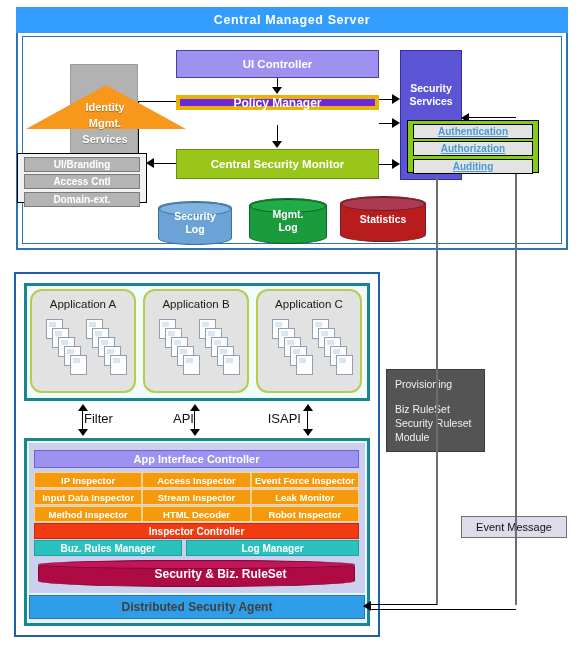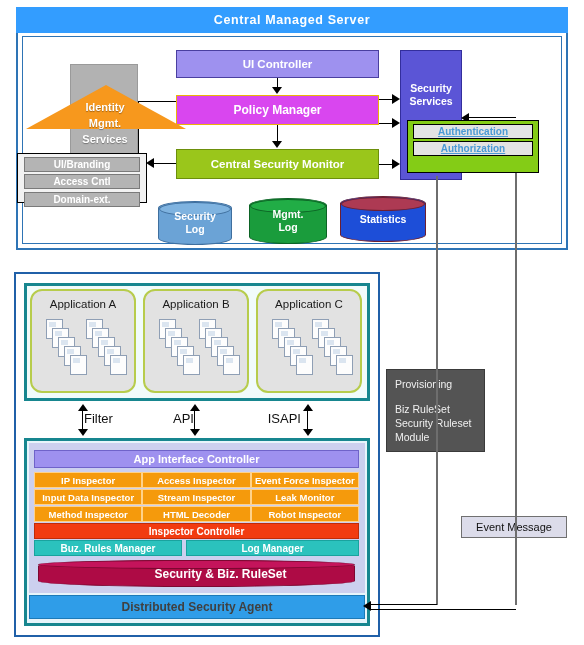--- a/index.html
+++ b/index.html
@@ -25,40 +25,40 @@
              line-height:16px;flex-direction:column;text-shadow:0 1px 1px rgba(0,0,0,.35);z-index:4;}
   #idm-tri{left:26px;top:85px;width:0;height:0;border-left:80px solid transparent;
            border-right:80px solid transparent;border-bottom:44px solid #f7981d;z-index:3;}
 
   #idm-sub{left:17px;top:153px;width:130px;height:50px;background:#f2f2f2;border:1.5px solid #000;z-index:5;}
   .idm-item{width:114px;height:13px;background:#b4b4b4;border:1px solid #7a7a7a;color:#fff;
             font-size:10px;font-weight:bold;margin:2.5px auto 0;}
 
   #ui-controller{left:176px;top:50px;width:203px;height:28px;background:#9e91ef;border:1px solid #4a3fa0;
                  color:#fff;font-size:11.5px;font-weight:bold;}
-  #policy-manager{left:176px;top:95px;width:203px;height:30px;background:#d946ef;border:1px solid #eab308;
+  #policy-manager{left:176px;top:95px;width:203px;height:15px;background:#6d28d9;border:4px solid #eab308;
                   color:#fff;font-size:12px;font-weight:bold;}
   #central-monitor{left:176px;top:149px;width:203px;height:30px;background:#9ac61b;border:1px solid #6c8f0b;
                    color:#fff;font-size:11.5px;font-weight:bold;}
 
   #sec-services{left:400px;top:50px;width:62px;height:130px;background:#5b55d6;border:1px solid #332e9c;}
   #sec-services-lbl{left:400px;top:78px;width:62px;height:34px;color:#fff;font-size:10.5px;font-weight:bold;
                     line-height:13px;flex-direction:column;z-index:4;}
   #sec-sub{left:407px;top:120px;width:132px;height:53px;background:#84cc16;border:1.2px solid #000;z-index:5;}
   .sec-item{width:118px;height:13px;background:#e3e3e3;border:1px solid #000;color:#4a9ad6;
             font-size:10px;font-weight:bold;margin:2.5px auto 0;text-decoration:underline;}
 
   
   .cyl{border-radius:50%/16%;}
   .cyl-top{position:absolute;left:0;top:0;width:100%;height:14px;border-radius:50%;}
   #cyl-sec{left:158px;top:201px;width:74px;height:44px;background:#6ba3d6;border:1px solid #3f6f9e;}
   #cyl-sec .cyl-top{background:#7fb3e0;border:1px solid #3f6f9e;box-sizing:border-box;}
   #cyl-mgmt{left:249px;top:198px;width:78px;height:46px;background:#1a9c3c;border:1px solid #0c6325;}
   #cyl-mgmt .cyl-top{background:#21ad46;border:1px solid #0c6325;box-sizing:border-box;}
-  #cyl-stat{left:340px;top:196px;width:86px;height:46px;background:#1d4ed8;border:1px solid #6d1f31;}
+  #cyl-stat{left:340px;top:196px;width:86px;height:46px;background:#b91c1c;border:1px solid #6d1f31;}
   #cyl-stat .cyl-top{background:#ad3a53;border:1px solid #6d1f31;box-sizing:border-box;}
   .cyl-lbl{position:absolute;left:0;top:0;width:100%;height:100%;color:#fff;font-size:10.5px;
            font-weight:bold;line-height:13px;flex-direction:column;z-index:2;}
 
   
   .app-box{top:289px;width:106px;height:104px;background:#e2e2e2;border:2px solid #b7cc4c;border-radius:12px;}
   #app-a{left:30px;} #app-b{left:143px;} #app-c{left:256px;}
   .app-lbl{position:absolute;left:0;top:5px;width:100%;height:16px;color:#1a1a1a;font-size:11.5px;}
   .pages{position:absolute;left:0;top:24px;width:100%;height:76px;}
   .pg{position:absolute;width:15px;height:18px;background:#fdfdfd;border:1px solid #8f9fb5;}
@@ -137,20 +137,21 @@
 <div class="abs ctr" id="central-monitor">Central Security Monitor</div>
 
 <div class="abs" id="sec-services"></div>
 <div class="abs ctr" id="sec-services-lbl">
   <span>Security</span>
   <span>Services</span>
 </div>
 <div class="abs" id="sec-sub">
   <div class="sec-item ctr">Authentication</div>
   <div class="sec-item ctr">Authorization</div>
+  <div class="sec-item ctr">Auditing</div>
 </div>
 
 <div class="abs cyl" id="cyl-sec">
   <div class="cyl-top"></div>
   <div class="ctr cyl-lbl">
     <span>Security</span>
     <span>Log</span>
   </div>
 </div>
 <div class="abs cyl" id="cyl-mgmt">

